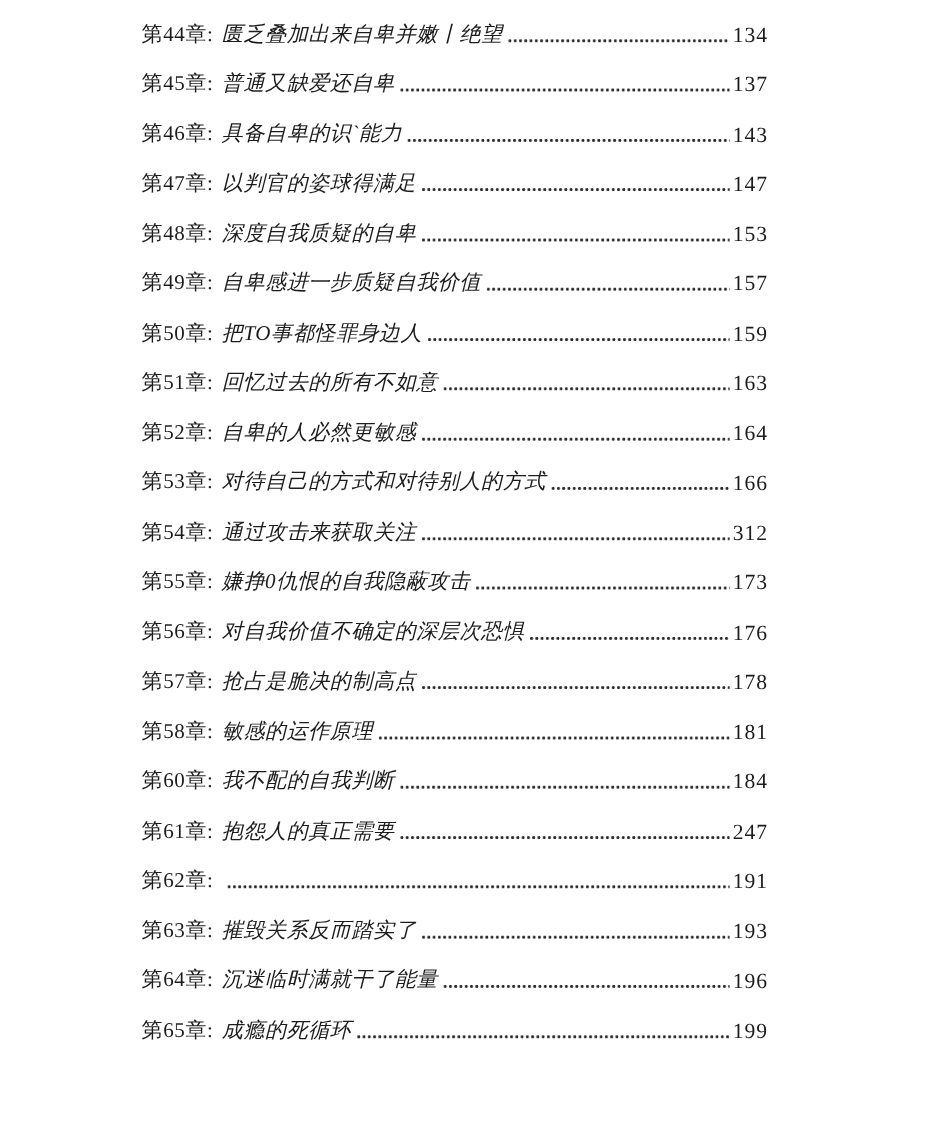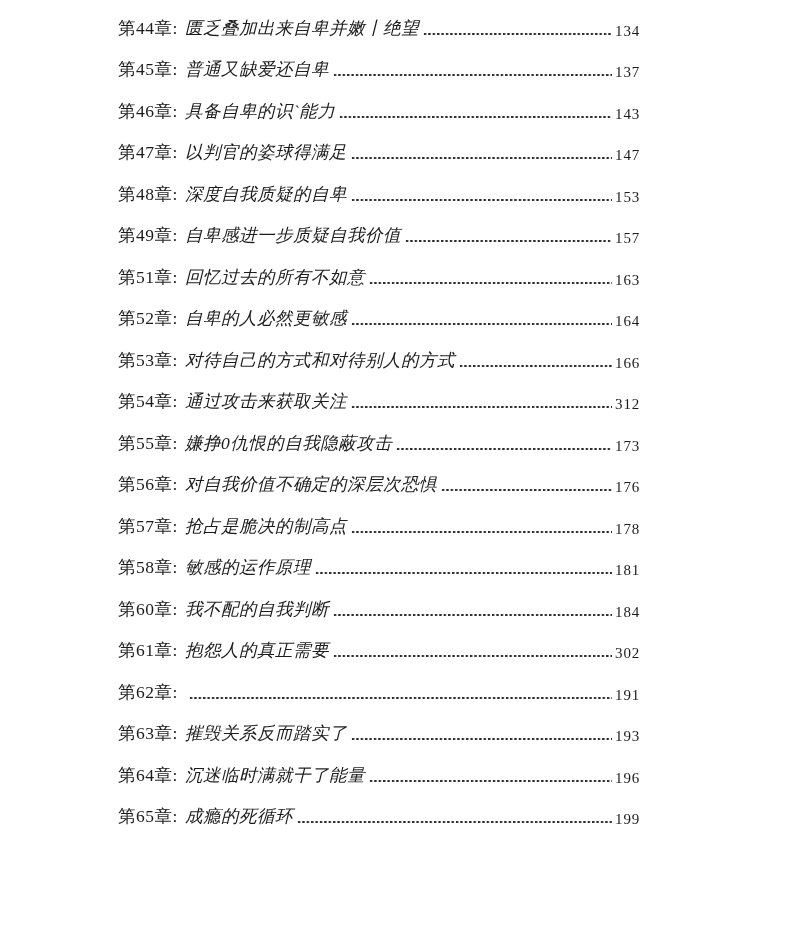--- a/index.html
+++ b/index.html
@@ -43,21 +43,21 @@
     flex:1 1 auto;
     height:4px;
     margin:0 3px 4px 4px;
     background-image:radial-gradient(circle at 2px 2px, #2b2b2b 1.1px, transparent 1.4px);
     background-size:4.4px 4px;
     background-repeat:repeat-x;
     background-position:left bottom;
     min-width:12px;
   }
   .page{
-    font-size:15px;
+    font-size:18px;
     letter-spacing:0.8px;
     flex:0 0 auto;
   }
 </style>
 </head>
 <body>
 
 <div class="toc" id="toc">
   <div class="row">
     <span class="chapter">第44章:</span>
@@ -94,20 +94,26 @@
     <span class="page">153</span>
   </div>
 
   <div class="row">
     <span class="chapter">第49章:</span>
     <span class="title">自卑感进一步质疑自我价值</span>
     <span class="leader"></span>
     <span class="page">157</span>
   </div>
 
+  <div class="row">
+    <span class="chapter">第50章:</span>
+    <span class="title">把TO事都怪罪身边人</span>
+    <span class="leader"></span>
+    <span class="page">159</span>
+  </div>
 
   <div class="row">
     <span class="chapter">第51章:</span>
     <span class="title">回忆过去的所有不如意</span>
     <span class="leader"></span>
     <span class="page">163</span>
   </div>
 
   <div class="row">
     <span class="chapter">第52章:</span>
@@ -163,21 +169,21 @@
     <span class="chapter">第60章:</span>
     <span class="title">我不配的自我判断</span>
     <span class="leader"></span>
     <span class="page">184</span>
   </div>
 
   <div class="row">
     <span class="chapter">第61章:</span>
     <span class="title">抱怨人的真正需要</span>
     <span class="leader"></span>
-    <span class="page">302</span>
+    <span class="page">247</span>
   </div>
 
   <div class="row">
     <span class="chapter">第62章:</span>
     <span class="leader"></span>
     <span class="page">191</span>
   </div>
 
   <div class="row">
     <span class="chapter">第63章:</span>

